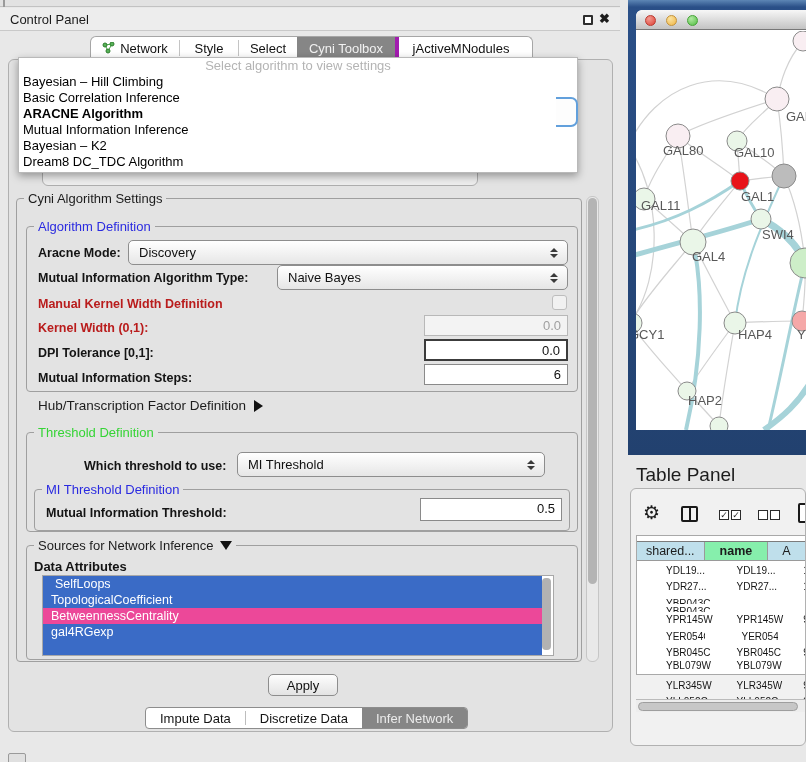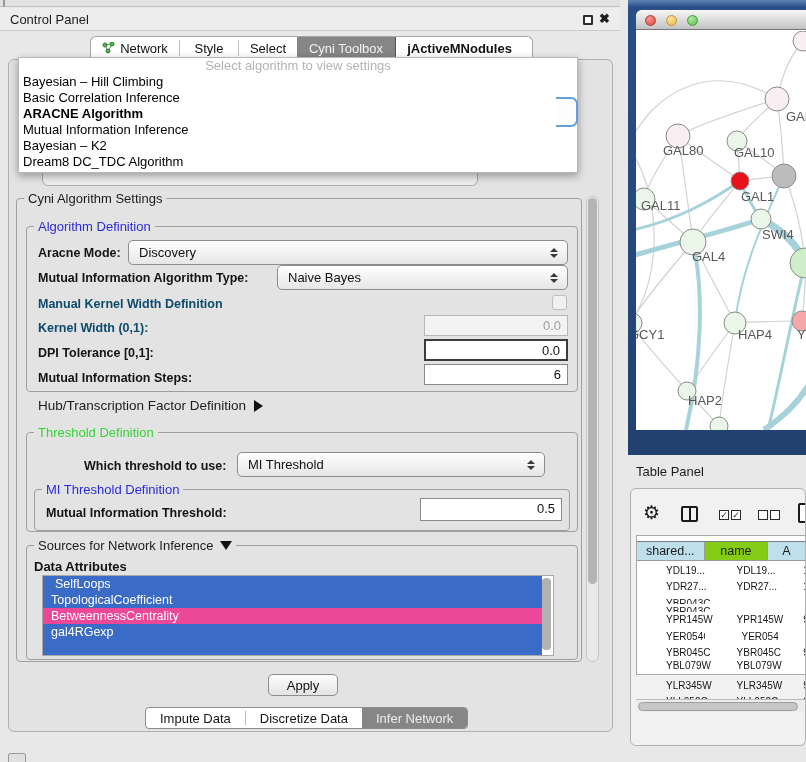--- a/index.html
+++ b/index.html
@@ -26,21 +26,21 @@
   
   .content-panel { left:8px; top:59px; width:605px; height:673px; background:#e3e3e3; border:1px solid #b0b0b0; border-radius:6px; }
 
   
   .grp { position:absolute; border:1px solid #9f9f9f; border-radius:4px; }
   .grp-title { position:absolute; background:#e3e3e3; padding:0 4px; font-size:13px; color:#1c1c1c; white-space:nowrap; }
   .t-blue { color:#2a2ae0; }
   .t-green { color:#35d435; }
 
   .lbl { position:absolute; font-size:12.5px; font-weight:bold; color:#141414; white-space:nowrap; }
-  .lbl-gray { color:#0c4a6e;text-align:center; }
+  .lbl-gray { color:#b91c1c;text-align:center; }
 
   .combo { position:absolute; background:linear-gradient(#ffffff,#e6e6e6); border:1px solid #8d8d8d; border-radius:5px; font-size:13px; color:#111; display:flex; align-items:center; padding-left:10px; }
   .spin { position:absolute; right:9px; top:50%; transform:translateY(-50%); display:flex; flex-direction:column; gap:2px; }
   .spin i { display:block; width:0; height:0; border-left:4px solid transparent; border-right:4px solid transparent; }
   .spin .up { border-bottom:4px solid #3a3a3a; }
   .spin .dn { border-top:4px solid #3a3a3a; }
 
   .field { position:absolute; background:#fff; border:1px solid #8a8a8a; font-size:13px; color:#111; text-align:right; padding:2px 6px 0 0; }
   .field-dis { background:#f3f3f3; border-color:#b8b8b8; color:#a0a0a0; }
   .field-focus { border:2px solid #3c3c3c; }
@@ -81,21 +81,21 @@
   .l-yellow { left:30px; background:radial-gradient(circle at 35% 30%, #fbe3a0, #efb546); border:1px solid #c3923a; }
   .l-green { left:51px; background:radial-gradient(circle at 35% 30%, #b1e8a2, #53bf43); border:1px solid #46a238; }
   .net-canvas { position:absolute; left:0; top:21px; width:172px; height:399px; background:#fff; overflow:hidden; }
   .edge { fill:none; stroke:#d2d2d2; stroke-width:1.2; }
   .edge-teal { fill:none; stroke:#a6d3d9; }
   circle.node { stroke:#8a8a8a; stroke-width:1; }
   text.nlabel { font-family:"Liberation Sans",sans-serif; font-size:13px; fill:#585858; }
 
   
   .tp-label-bar { left:621px; top:455px; width:185px; height:30px; background:#e8e8e8; }
-  .tp-title { left:636px; top:464px; font-size:13px; color:#1c1c1c; }
+  .tp-title { left:636px; top:464px; font-size:19px; color:#1c1c1c; }
   .tp-box { left:630px; top:488px; width:176px; height:258px; background:#f1f1f1; border:1px solid #b1b1b1; border-radius:6px; overflow:hidden; }
   .tp-white { position:absolute; left:5px; top:46px; width:171px; height:140px; background:#fff; border:1px solid #a9a9a9; border-right:none;padding-left:24px; }
   .gear { position:absolute; left:12px; top:12px; font-size:19px; color:#1a1a1a; }
   .ico-split { position:absolute; left:50px; top:17px; width:17px; height:16px; border:2px solid #1a1a1a; border-radius:2px; }
   .ico-split::after { content:""; position:absolute; left:5.5px; top:0; width:2px; height:12px; background:#1a1a1a; }
   .cb-pair { position:absolute; top:21px; display:flex; gap:2px; }
   .cb { width:10px; height:10px; border:1.5px solid #2a2a2a; font-size:9px; line-height:8px; text-align:center; color:#2a2a2a; background:#fff; }
   .ico-doc { position:absolute; left:167px; top:14px; width:16px; height:20px; border:2px solid #1a1a1a; border-radius:2px; background:#fff; }
   .th-row { position:absolute; left:0px; top:5px; height:20px; display:flex; border-top:1px solid #7c7c7c; border-bottom:1px solid #9a9a9a; width:100%; }
   .th { font-size:12.5px; color:#1c1c1c; text-align:center; line-height:19px; border-right:1px solid #9a9a9a; overflow:hidden; white-space:nowrap; }
@@ -134,21 +134,21 @@
     <div class="tabseg" style="width:58px;">
       <span>Style</span>
     </div>
     <div class="tabsep"></div>
     <div class="tabseg" style="width:58px;">
       <span>Select</span>
     </div>
     <div class="tabseg tab-active" style="width:98px;text-align:right;">
       <span>Cyni Toolbox</span>
     </div>
-    <div class="tabseg" style="width:128px; border-left:1px solid #a21caf; font-weight:bold;">
+    <div class="tabseg" style="width:128px; border-left:4px solid #a21caf; font-weight:normal;">
       <span>jActiveMNodules</span>
     </div>
   </div>
 
   <div class="abs content-panel"></div>
 
   <div class="abs ghost-combo">
     <div class="spin">
         <i class="up"></i>
         <i class="dn"></i>
@@ -337,21 +337,21 @@
     </div>
     <div class="cb-pair" style="left:127px;">
       <div class="cb"></div>
       <div class="cb"></div>
     </div>
     <div class="ico-doc"></div>
 
     <div class="tp-white">
       <div class="th-row">
         <div class="th" style="width:71px; background:#bfdfeb;">shared...</div>
-        <div class="th" style="width:67px; background:#84cc16;">name</div>
+        <div class="th" style="width:67px; background:#86efac;font-weight:bold;">name</div>
         <div class="th" style="width:40px; background:#bfdfeb; text-align:left; padding-left:14px;">A</div>
       </div>
       <div class="tr-row" style="top:27px;">
         <div class="td" style="width:71px;">YDL19...</div>
         <div class="td" style="width:67px;">YDL19...</div>
         <div class="td" style="width:33px;">13</div>
       </div>
       <div class="tr-row" style="top:43.4px;">
         <div class="td" style="width:71px;">YDR27...</div>
         <div class="td" style="width:67px;">YDR27...</div>

